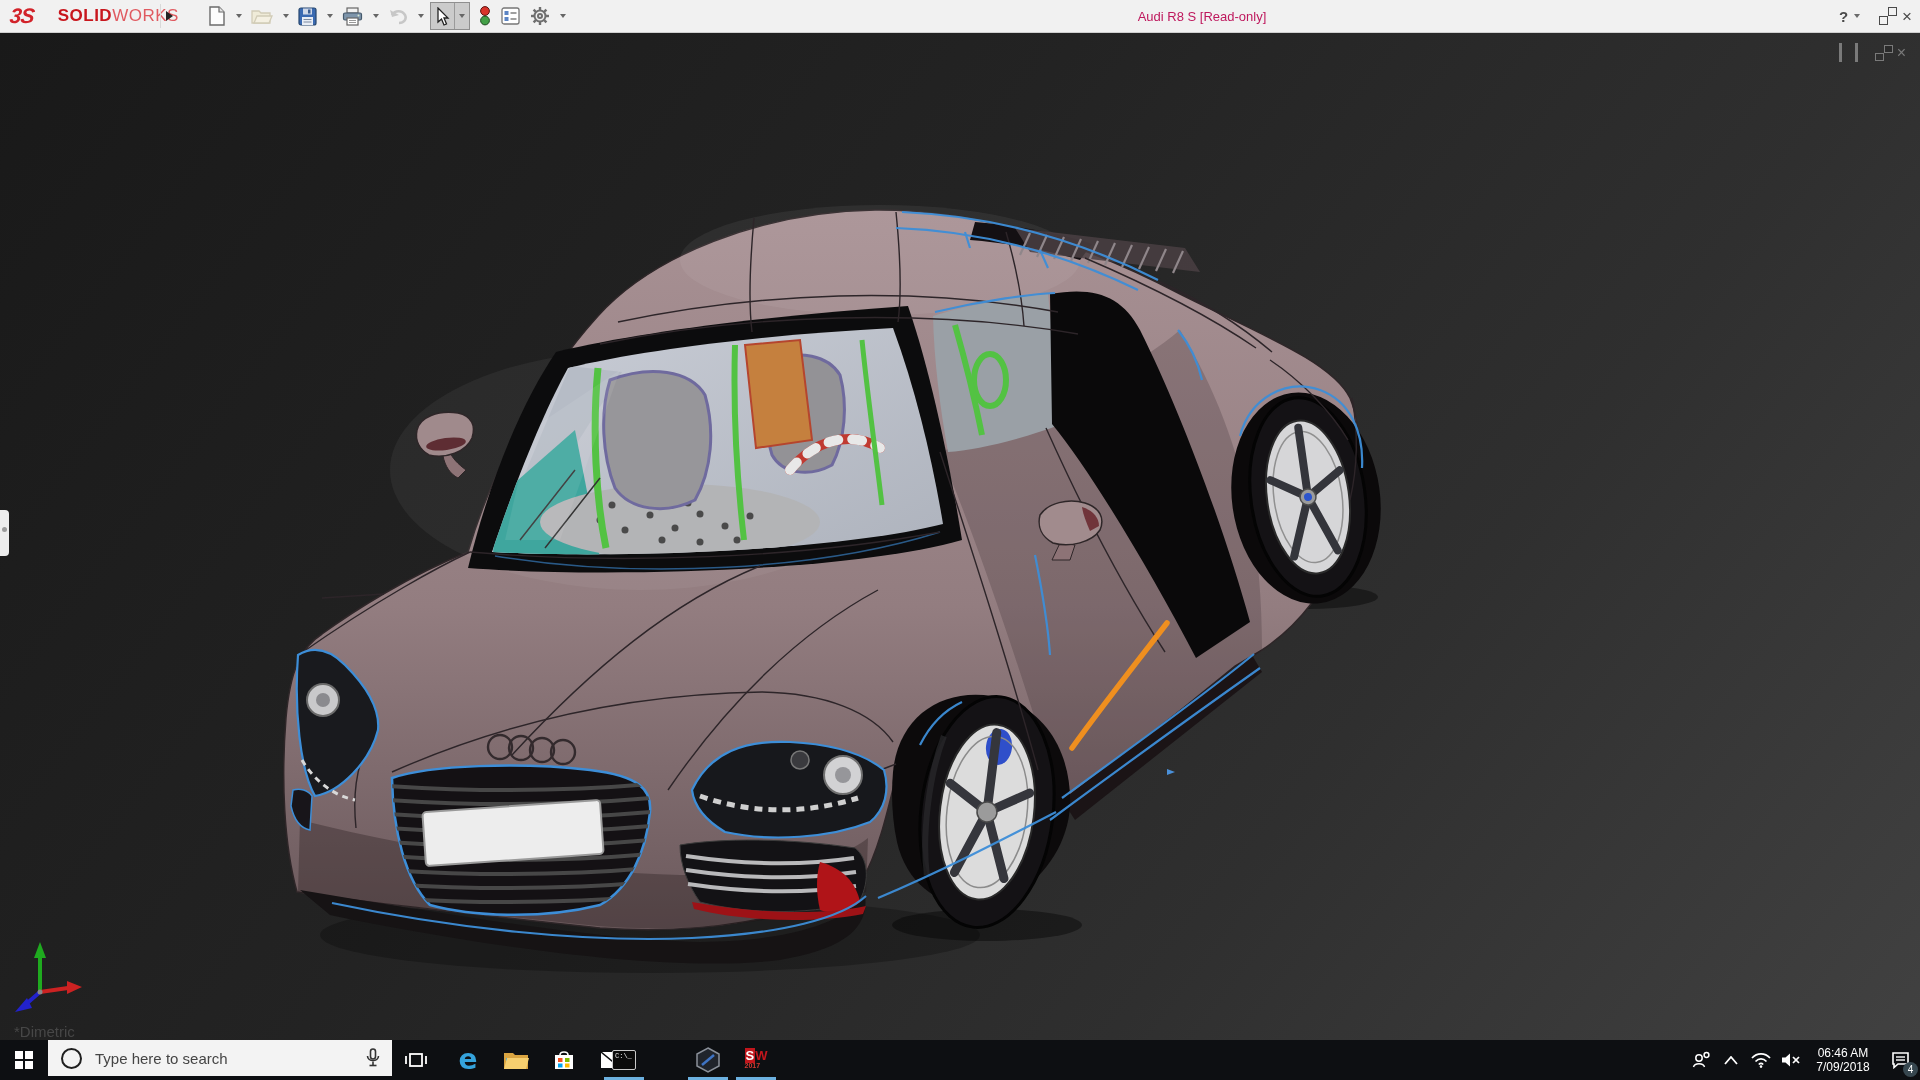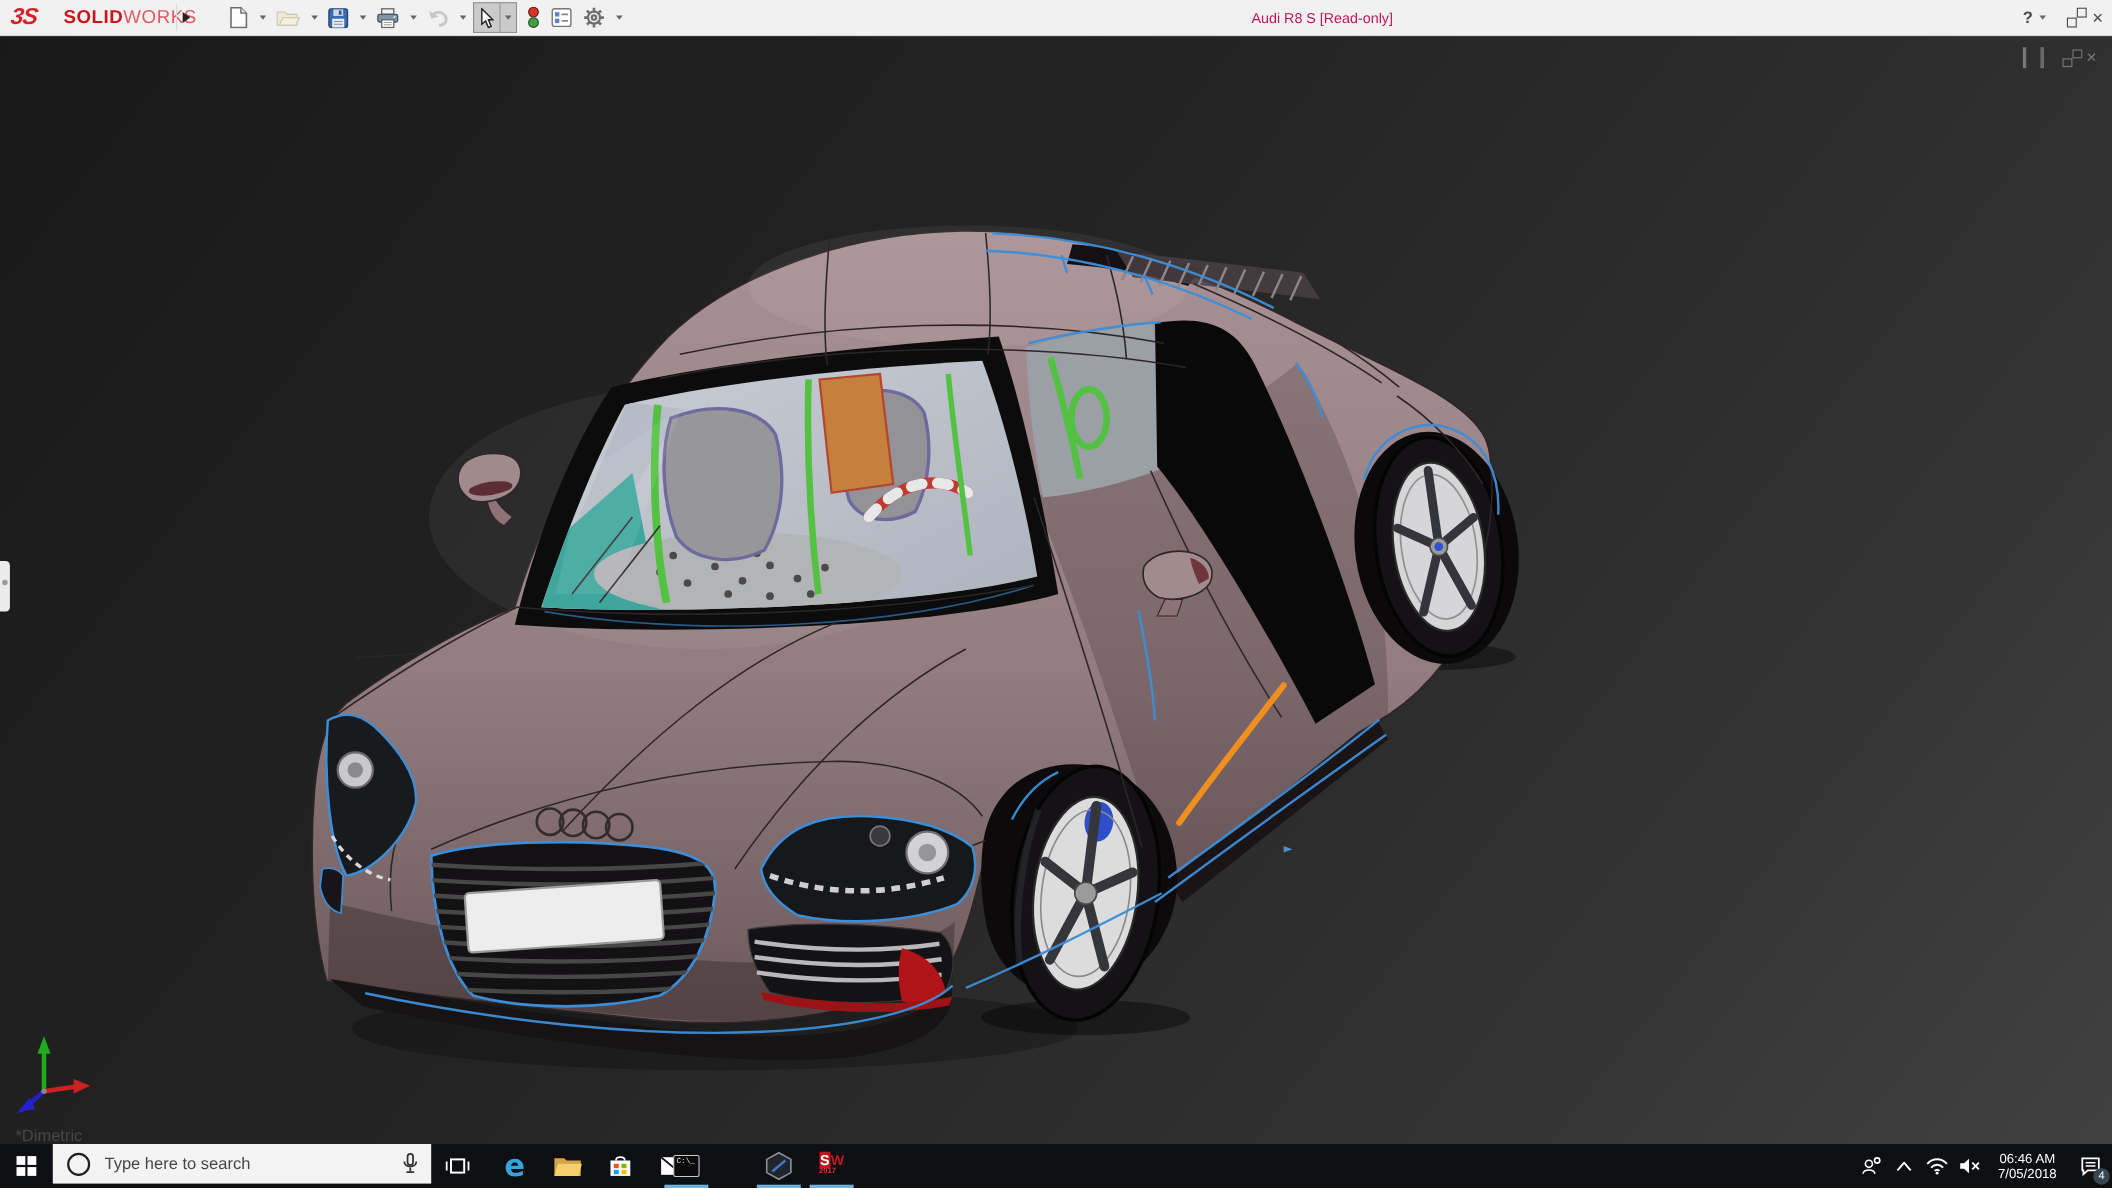--- a/index.html
+++ b/index.html
@@ -553,21 +553,21 @@
         </span>
       <span class="tray-ic">
         <svg width="20" height="16" viewBox="0 0 20 16">
           <polygon points="1,5.5 4.5,5.5 9,1.5 9,14.5 4.5,10.5 1,10.5" fill="#fff"></polygon>
           <line x1="12" y1="5" x2="18" y2="11" stroke="#fff" stroke-width="1.7"></line>
           <line x1="18" y1="5" x2="12" y2="11" stroke="#fff" stroke-width="1.7"></line>
         </svg>
         </span>
       <span class="clock">
         <span>06:46 AM</span><br>
-        <span>7/05/2018</span>
+        <span>7/09/2018</span>
       </span>
       <span class="action">
         <svg width="19" height="18" viewBox="0 0 19 18">
           <path d="M 2,2 L 17,2 L 17,13 L 7,13 L 3,16.5 L 3,13 L 2,13 Z" fill="none" stroke="#fff" stroke-width="1.6"></path>
           <line x1="5" y1="6" x2="14" y2="6" stroke="#fff" stroke-width="1.4"></line>
           <line x1="5" y1="9" x2="14" y2="9" stroke="#fff" stroke-width="1.4"></line>
         </svg>
         <span class="badge">4</span>
       </span>
     </div>

